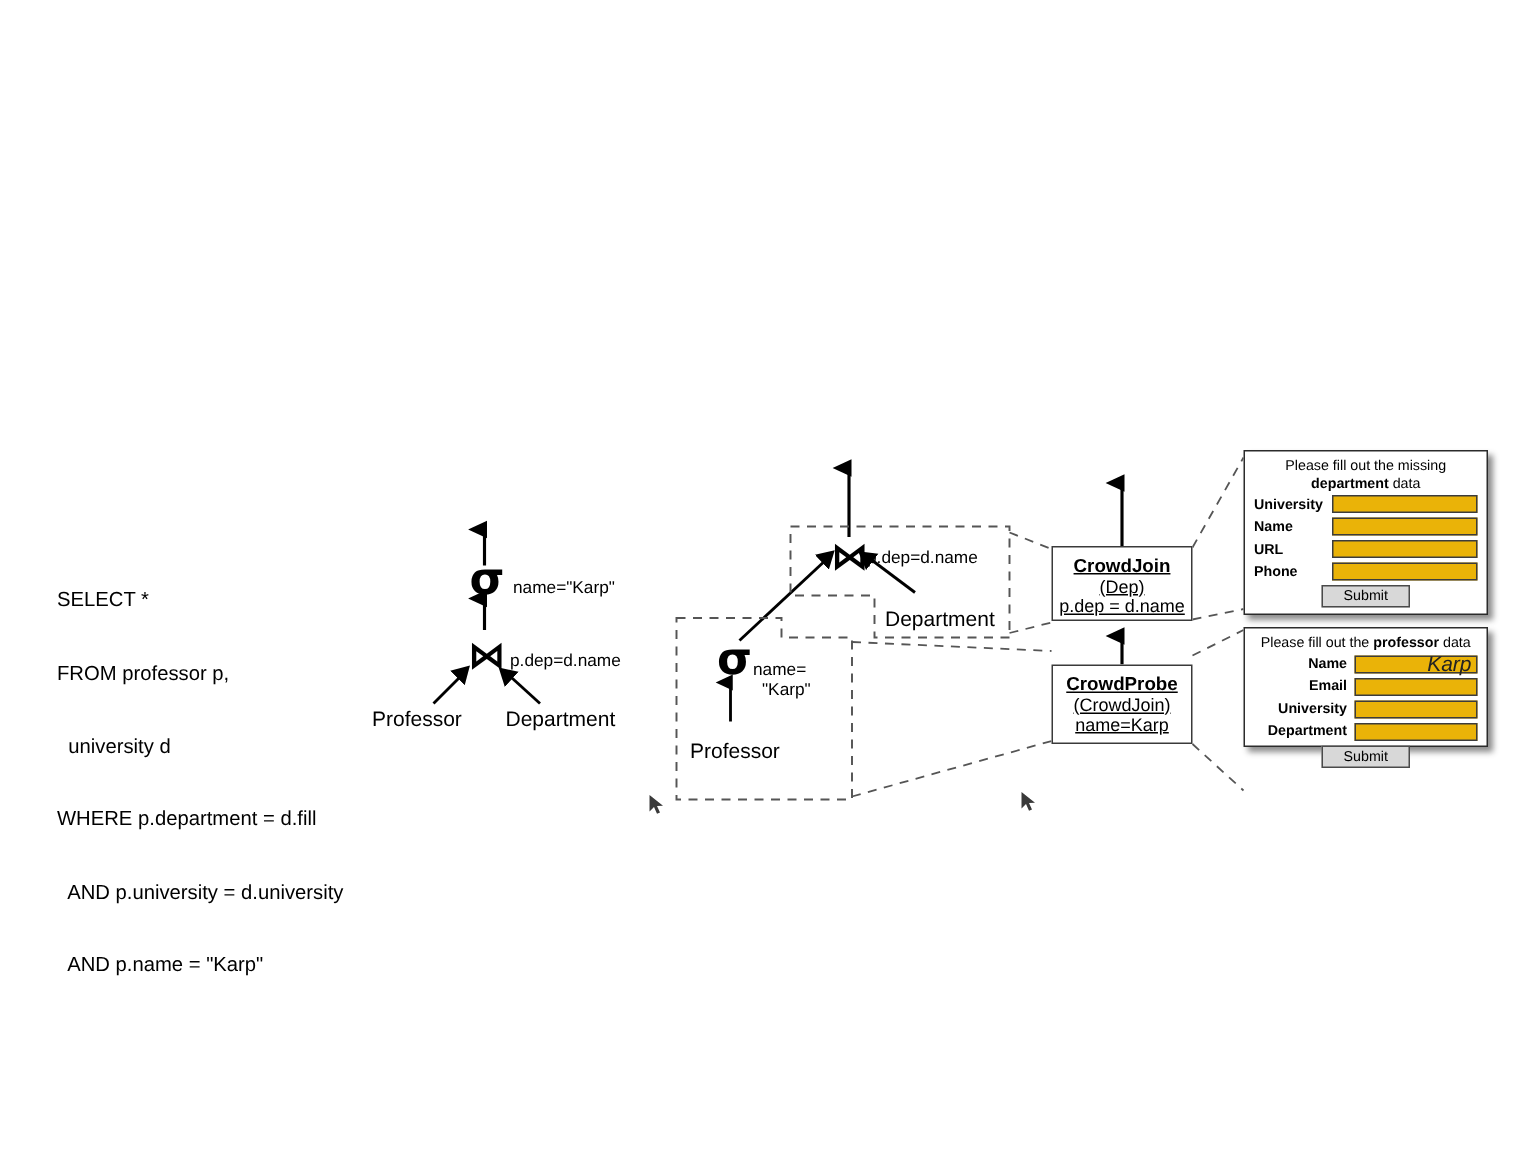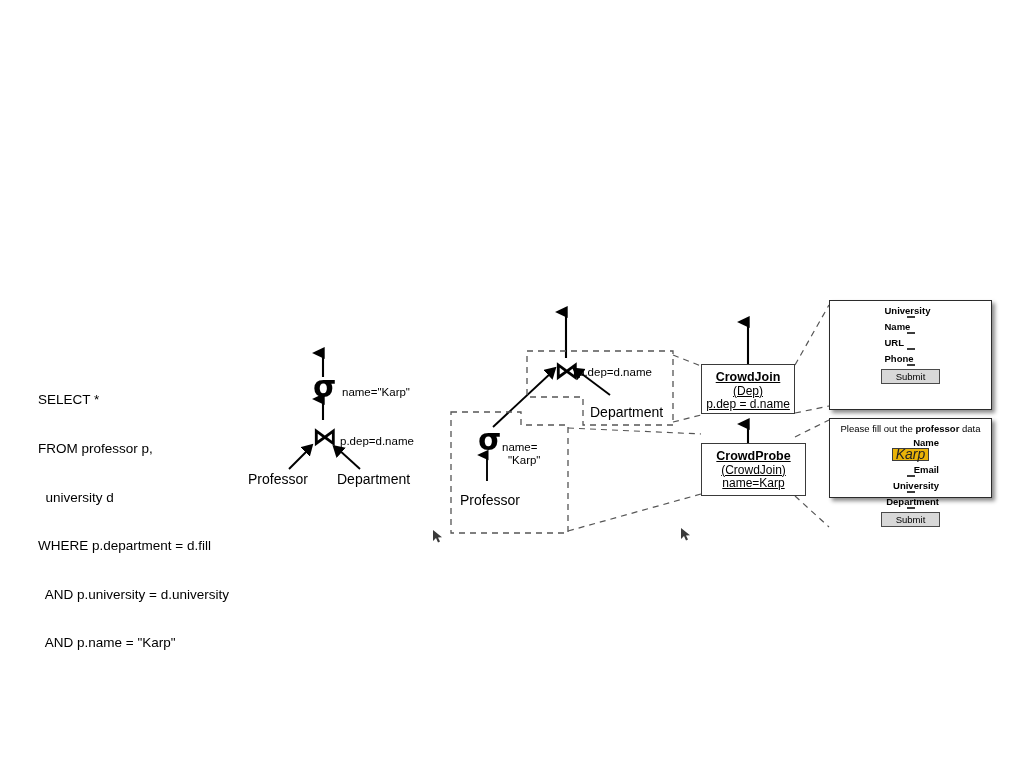--- a/index.html
+++ b/index.html
@@ -92,21 +92,20 @@
     line-height: 11.5px;
     text-align: center;
     color: #000;
     margin-bottom: 2px;
   }
   .hit-title b { font-weight: bold; }
   .hit-row {
     display: flex;
     align-items: center;
     margin-bottom: 3px;
-    flex-direction: column;
   }
   .hit-label {
     font-size: 9.5px;
     font-weight: bold;
     color: #000;
     line-height: 11px;
   }
   .hit-input {
     flex: 1;
     height: 12px;
@@ -223,27 +222,32 @@
 <div class="oplabel" style="left:502px; top:441px;">name=</div>
 <div class="oplabel" style="left:508px; top:454px;">"Karp"</div>
 <div class="relname" style="left:460px; top:492px;">Professor</div>
 
 <div class="crowdbox" style="left:701px; top:364px; width:94px; height:50px;">
   <div class="t1">CrowdJoin</div>
   <div class="t2">(Dep)</div>
   <div class="t3">p.dep = d.name</div>
 </div>
 
-<div class="crowdbox" style="left:701px; top:443px; width:105px; height:53px;">
+<div class="crowdbox" style="left:701px; top:443px; width:94px; height:53px;">
   <div class="t1">CrowdProbe</div>
   <div class="t2">(CrowdJoin)</div>
   <div class="t3">name=Karp</div>
 </div>
 
 <div class="hitform" id="form-department" style="left:829px; top:300px; width:163px; height:110px;">
+  <div class="hit-title">
+    <span>Please fill out the missing</span><br>
+    <b>department</b>
+    <span>data</span>
+  </div>
 
   <div class="hit-row">
     <span class="hit-label">University</span>
     <span class="hit-input"></span>
   </div>
   <div class="hit-row">
     <span class="hit-label">Name</span>
     <span class="hit-input"></span>
   </div>
   <div class="hit-row">

